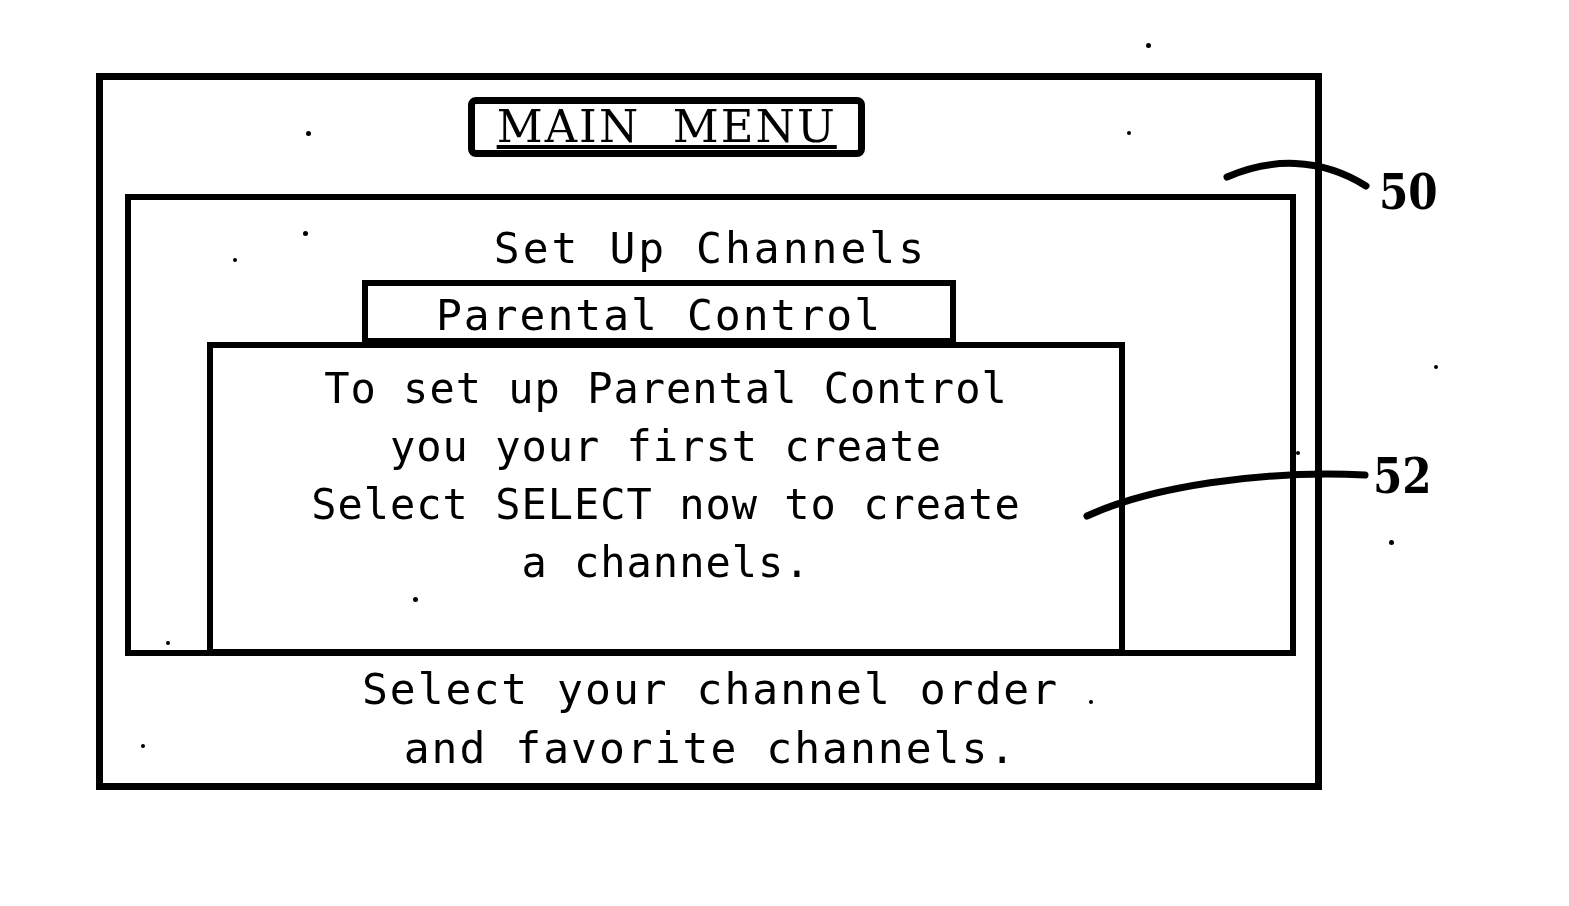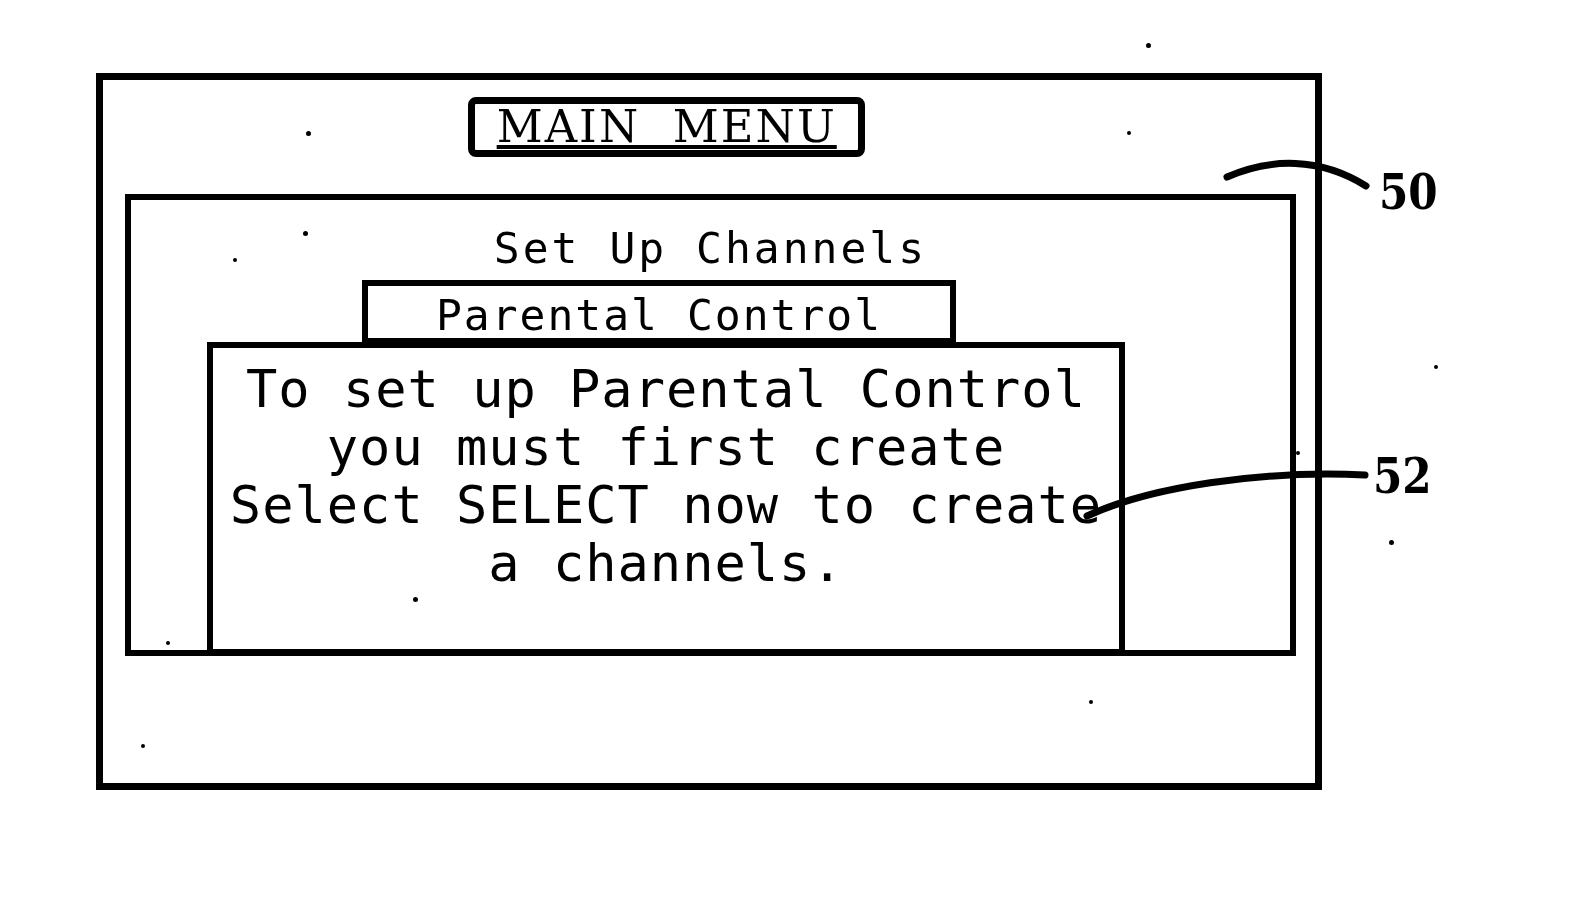--- a/index.html
+++ b/index.html
@@ -120,21 +120,21 @@
     height: 313px;
     border: 6px solid #000;
     box-sizing: border-box;
     background: #fff;
     z-index: 6;
     padding-top: 12px;
   }
   .dialog-line {
     text-align: center;
     font-family: "DejaVu Sans Mono", monospace;
-    font-size: 52px;
+    font-size: 42px;
     line-height: 58px;
     letter-spacing: 1px;
     white-space: pre;
   }
 
   
   .bottom-desc {
     position: absolute;
     left: 125px;
     top: 660px;
@@ -195,25 +195,29 @@
   <div class="main-menu-box">
     <span class="main-menu-label">MAIN  MENU</span>
   </div>
 
   <div class="parental-control-box">
     <span class="parental-control-label">Parental Control</span>
   </div>
 
   <div class="dialog-box">
     <div class="dialog-line">To set up Parental Control</div>
-    <div class="dialog-line">you must first create</div>
+    <div class="dialog-line">you your first create</div>
     <div class="dialog-line">Select SELECT now to create</div>
     <div class="dialog-line">a channels.</div>
   </div>
 
+  <div class="bottom-desc">
+    <div class="bottom-line">Select your channel order</div>
+    <div class="bottom-line">and favorite channels.</div>
+  </div>
 
   <svg class="leader-svg" viewBox="0 0 1569 906">
     <path d="M1227 177 C 1270 158, 1320 157, 1366 186" stroke="#000" stroke-width="7" fill="none" stroke-linecap="round"></path>
     <path d="M1087 516 C 1150 487, 1260 470, 1365 475" stroke="#000" stroke-width="7" fill="none" stroke-linecap="round"></path>
   </svg>
 
   <div class="ref-num" id="ref-50">50</div>
   <div class="ref-num" id="ref-52">52</div>
 
   <div class="speck" style="left:1146px;top:43px;width:5px;height:5px;"></div>

